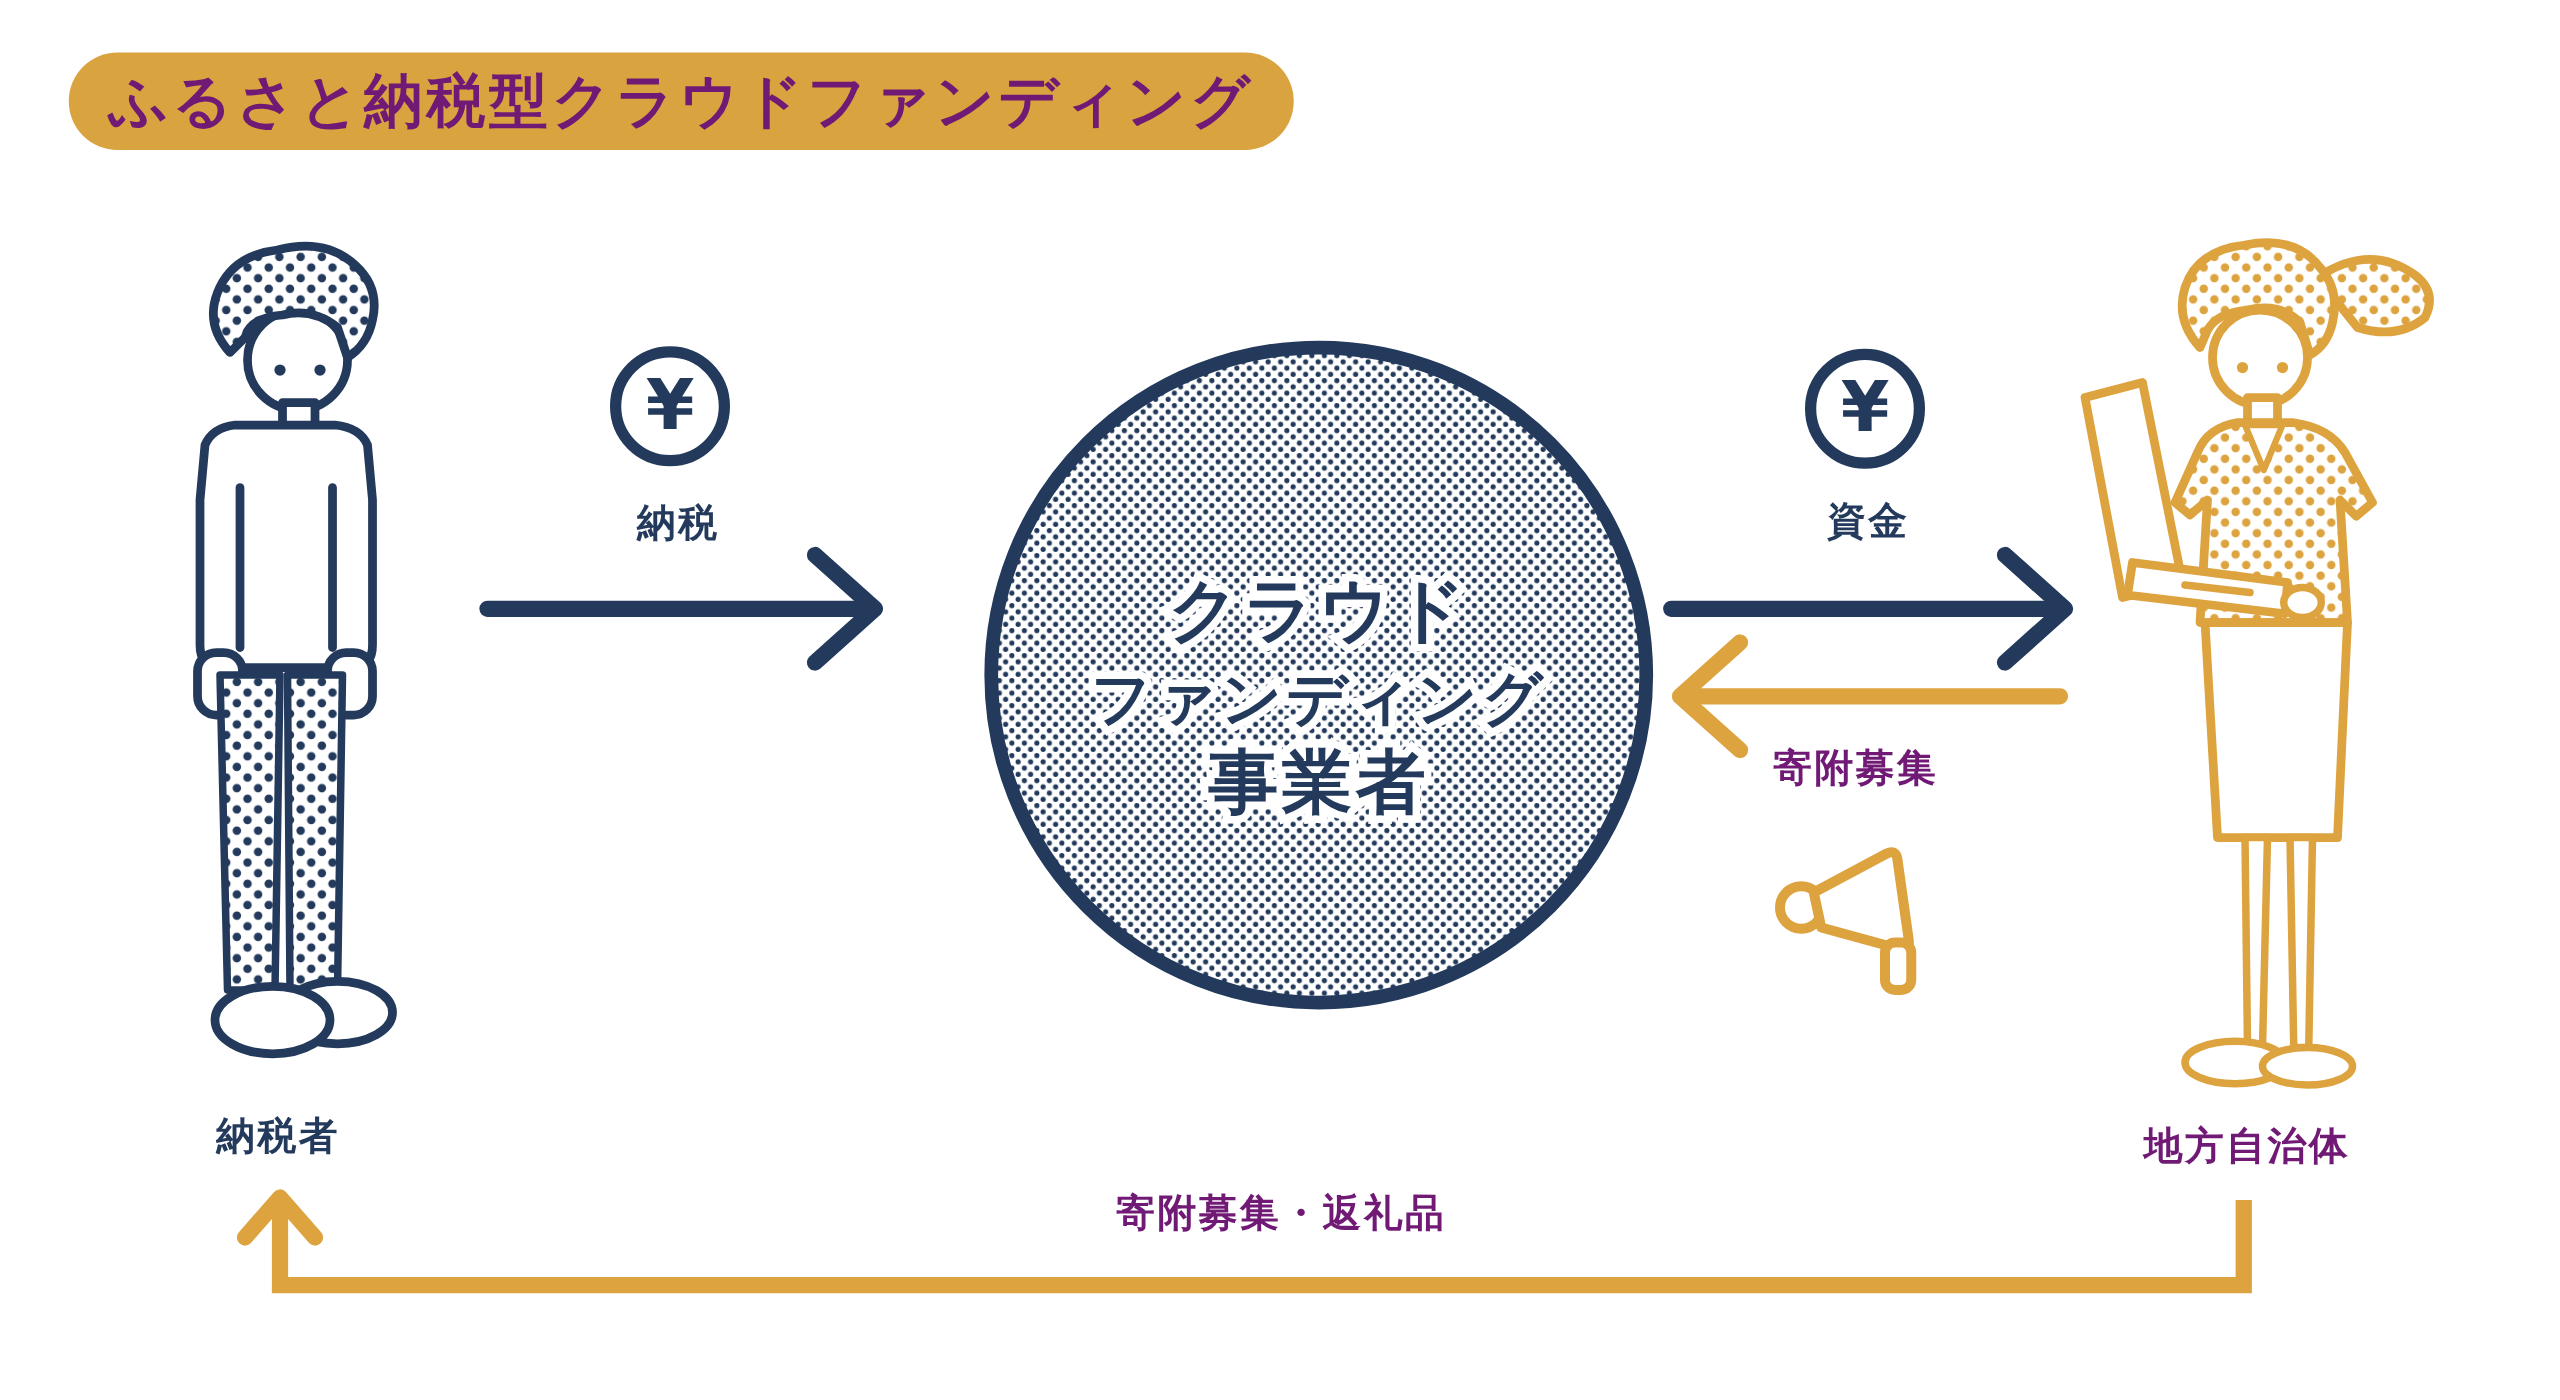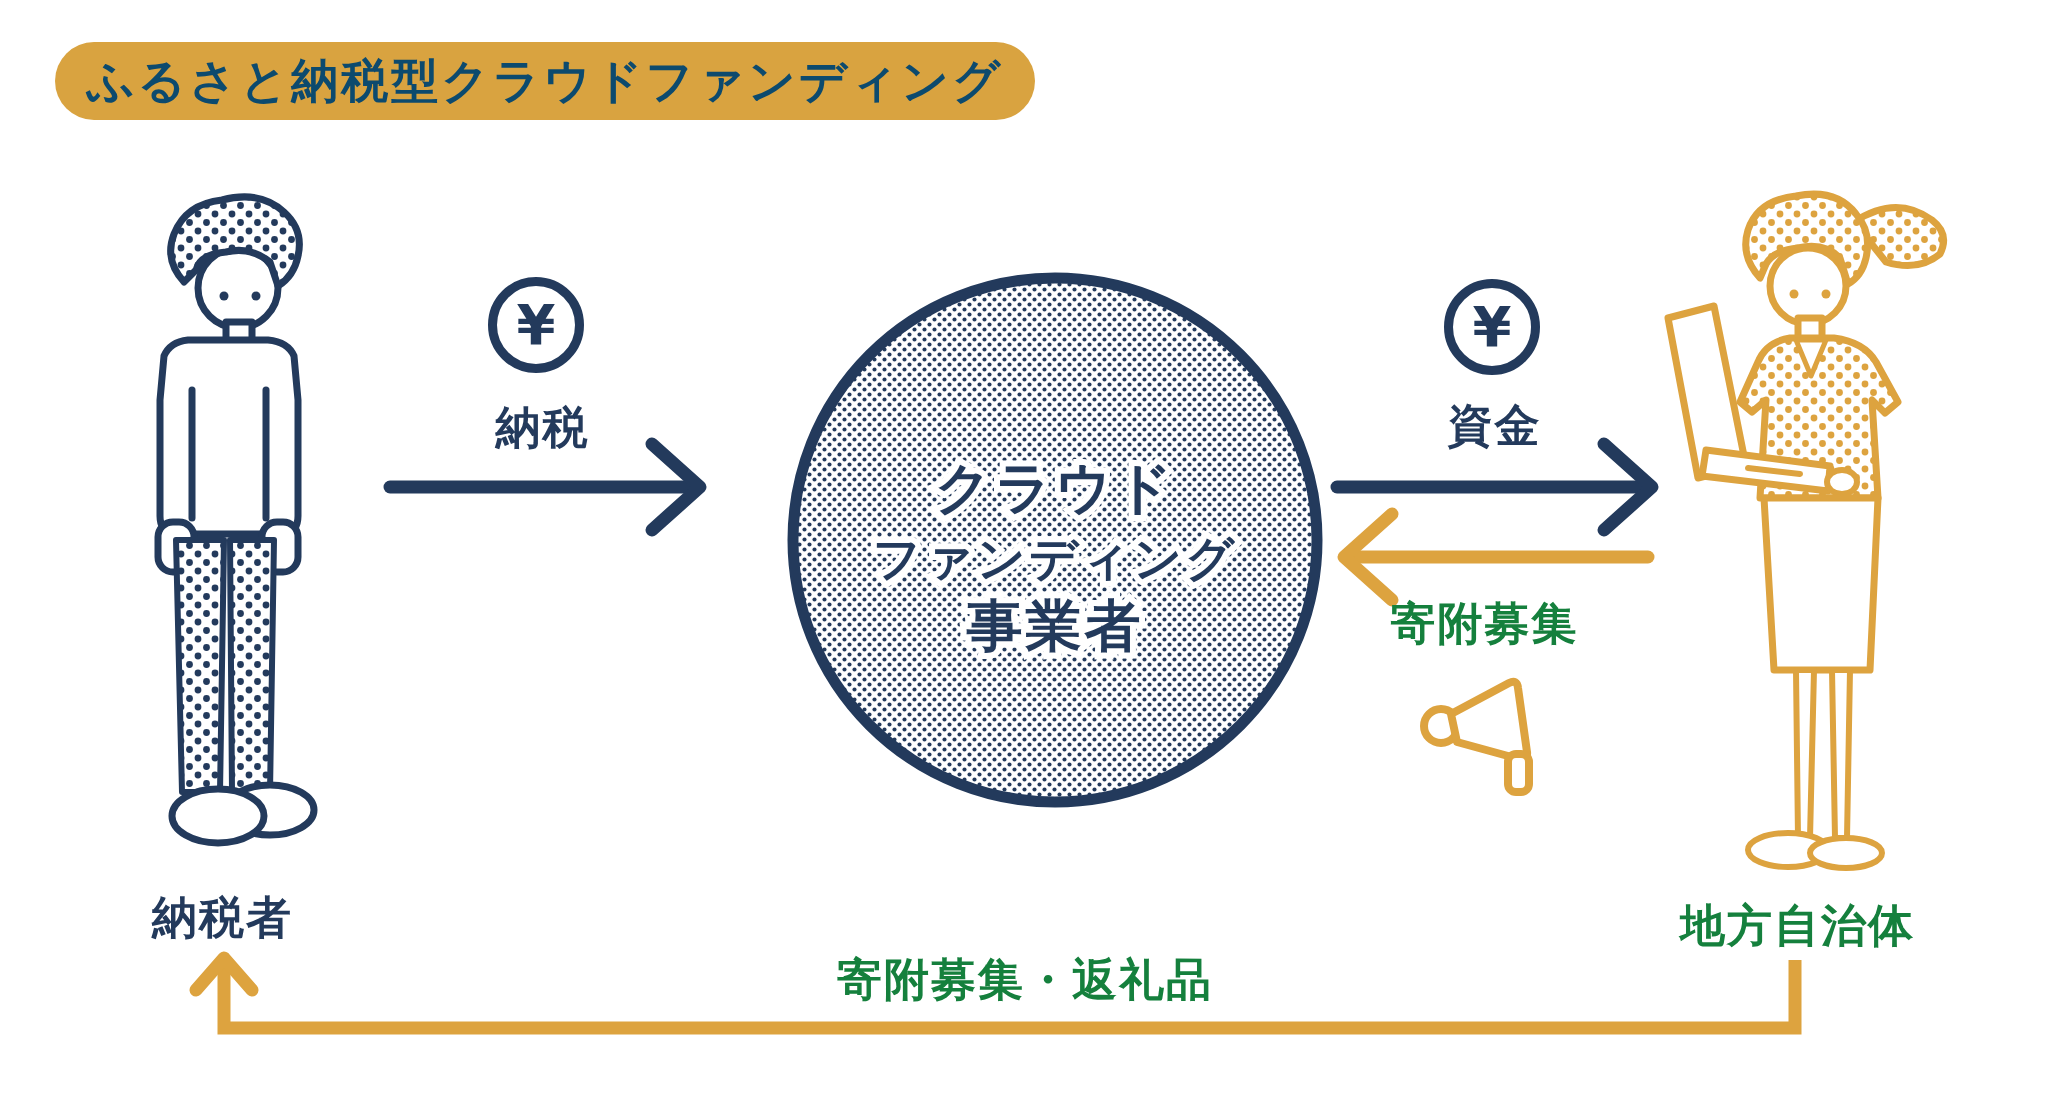--- a/index.html
+++ b/index.html
@@ -1,24 +1,24 @@
 <!DOCTYPE html>
 <html><head>
 <meta charset="utf-8">
 <style>
   html,body{margin:0;padding:0;background:#ffffff;}
   .canvas{position:relative;width:2048px;height:1120px;background:#ffffff;overflow:hidden;
           font-family:"DejaVu Sans",sans-serif;}
   .abs{position:absolute;}
   .badge{left:55px;top:42px;width:980px;height:78px;background:#d9a340;border-radius:40px;
          display:flex;align-items:center;justify-content:center;}
-  .badge span{color:#0c4a6e;font-size:47px;font-weight:700;letter-spacing:3px;white-space:nowrap;}
-  .lbl{font-weight:700;text-align:center;white-space:nowrap;font-size:45px;letter-spacing:2px;}
+  .badge span{color:#701a75;font-size:47px;font-weight:700;letter-spacing:3px;white-space:nowrap;}
+  .lbl{font-weight:700;text-align:center;white-space:nowrap;font-size:31px;letter-spacing:2px;}
   .navy{color:#233a5c;}
-  .gold{color:#15803d;}
+  .gold{color:#701a75;}
   .yen{width:96px;height:96px;border:9px solid #233a5c;border-radius:50%;background:#ffffff;
        display:flex;align-items:center;justify-content:center;box-sizing:border-box;}
   .yen span{color:#233a5c;font-size:56px;font-weight:700;line-height:1;}
   svg{display:block;}
   .overlay{pointer-events:none;}
   .circle-text{font-family:"DejaVu Sans",sans-serif;font-weight:700;fill:#233a5c;
                stroke:#ffffff;stroke-width:12px;paint-order:stroke;letter-spacing:3px;}
 </style>
 </head>
 <body>

